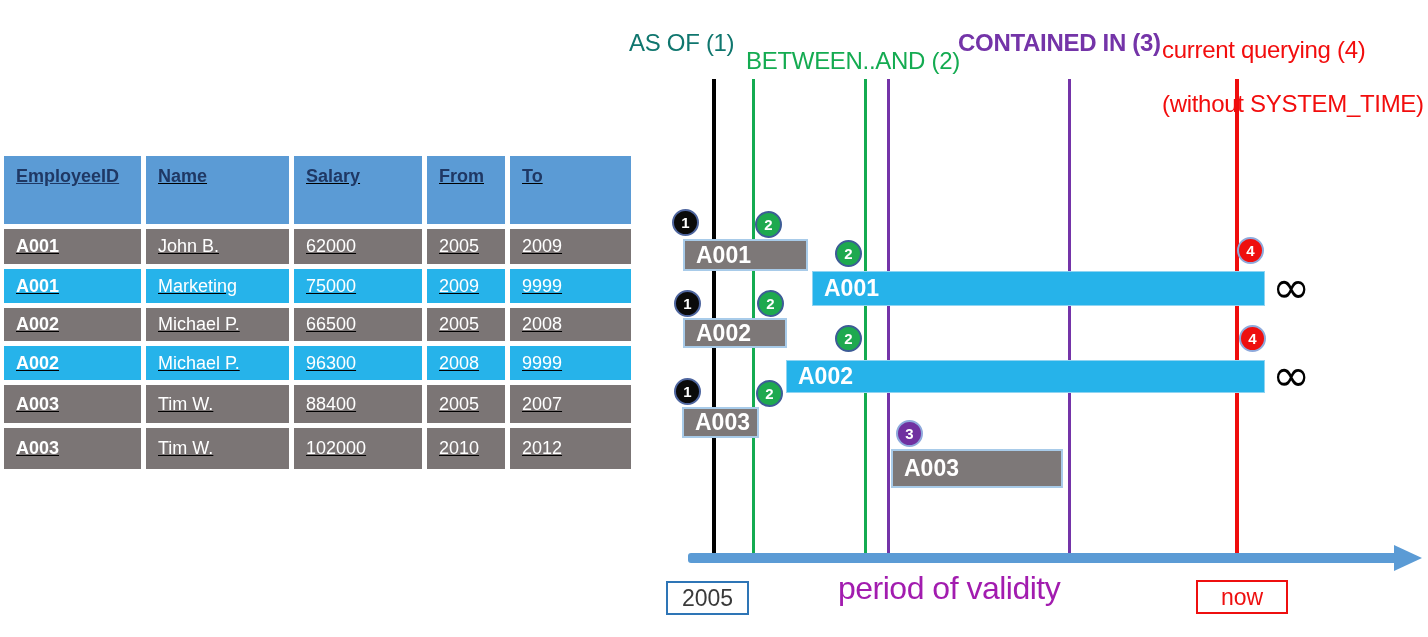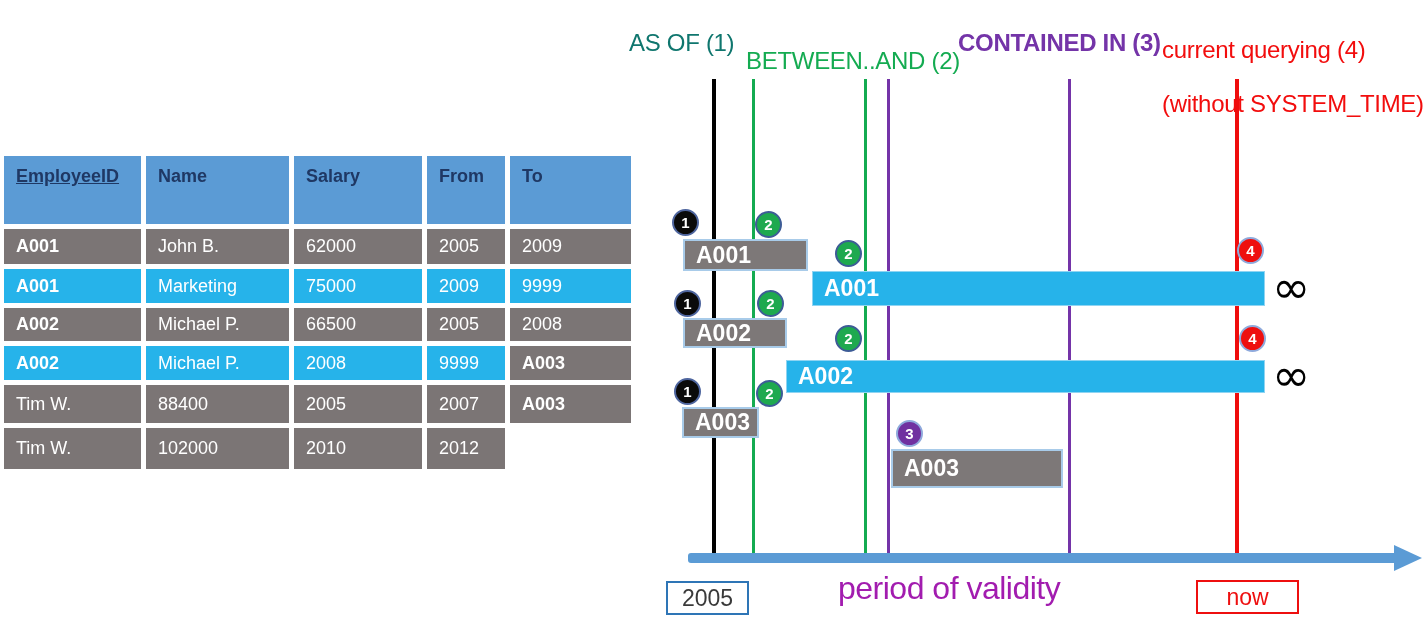--- a/index.html
+++ b/index.html
@@ -2,21 +2,21 @@
 <html><head>
 <meta charset="utf-8">
 <style>
   html,body { margin:0; padding:0; background:#fff; }
   body { width:1428px; height:637px; position:relative; overflow:hidden;
          font-family:"Liberation Sans", sans-serif; }
 
   
   .emp-table { position:absolute; left:4px; top:156px; display:grid;
     grid-template-columns:137px 143px 128px 78px 121px;
-    grid-template-rows:68px 35px 34px 33px 34px 38px 41px; gap:5px; }
+    grid-template-rows:68px 35px 34px 33px 34px 38px 41px; gap:5px;text-decoration:underline; }
   .th { background:#5B9BD5; color:#1F3864; font-weight:bold; font-size:18px;
         padding:10px 0 0 12px; box-sizing:border-box; }
   .th.u span { text-decoration:underline; }
   .td { display:flex; align-items:center; padding-left:12px; font-size:18px;
         color:#fff; box-sizing:border-box; }
   .td.first { font-weight:bold; }
   .row-gray { background:#7B7575; }
   .row-cyan { background:#26B3EA; }
 
   
@@ -55,21 +55,21 @@
 
   
   .axis-bar  { position:absolute; left:688px; top:553px; width:710px; height:10px;
                background:#5B9BD5; border-radius:3px; }
   .axis-head { position:absolute; left:1394px; top:545px; width:0; height:0;
                border-left:28px solid #5B9BD5;
                border-top:13px solid transparent; border-bottom:13px solid transparent; }
   .axis-box { position:absolute; box-sizing:border-box; height:34px;
               display:flex; align-items:center; justify-content:center; font-size:23px; }
   #box2005 { left:666px;  top:581px; width:83px; border:2px solid #2E75B6; color:#3A3A3A; }
-  #boxnow  { left:1196px; top:580px; width:103px; border:2px solid #EE0F0F; color:#EE0F0F; }
+  #boxnow  { left:1196px; top:580px; width:92px; border:2px solid #EE0F0F; color:#EE0F0F; }
   #periodLabel { position:absolute; left:838px; top:570px; font-size:32px;
                  color:#a21caf; letter-spacing:-0.5px; }
 </style>
 </head>
 <body>
 
 <div class="emp-table">
   <div class="th u"><span>EmployeeID</span></div>
   <div class="th"><span>Name</span></div>
   <div class="th"><span>Salary</span></div>
@@ -89,20 +89,21 @@
   <div class="td row-cyan">9999</div>
 
   <div class="td first row-gray">A002</div>
   <div class="td row-gray">Michael P.</div>
   <div class="td row-gray">66500</div>
   <div class="td row-gray">2005</div>
   <div class="td row-gray">2008</div>
 
   <div class="td first row-cyan">A002</div>
   <div class="td row-cyan">Michael P.</div>
+  <div class="td row-cyan">96300</div>
   <div class="td row-cyan">2008</div>
   <div class="td row-cyan">9999</div>
 
   <div class="td first row-gray">A003</div>
   <div class="td row-gray">Tim W.</div>
   <div class="td row-gray">88400</div>
   <div class="td row-gray">2005</div>
   <div class="td row-gray">2007</div>
 
   <div class="td first row-gray">A003</div>

